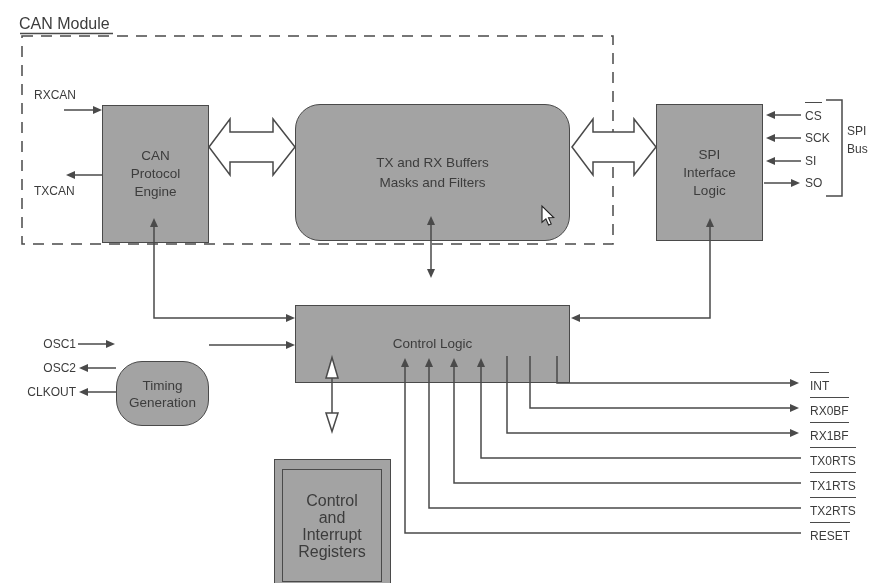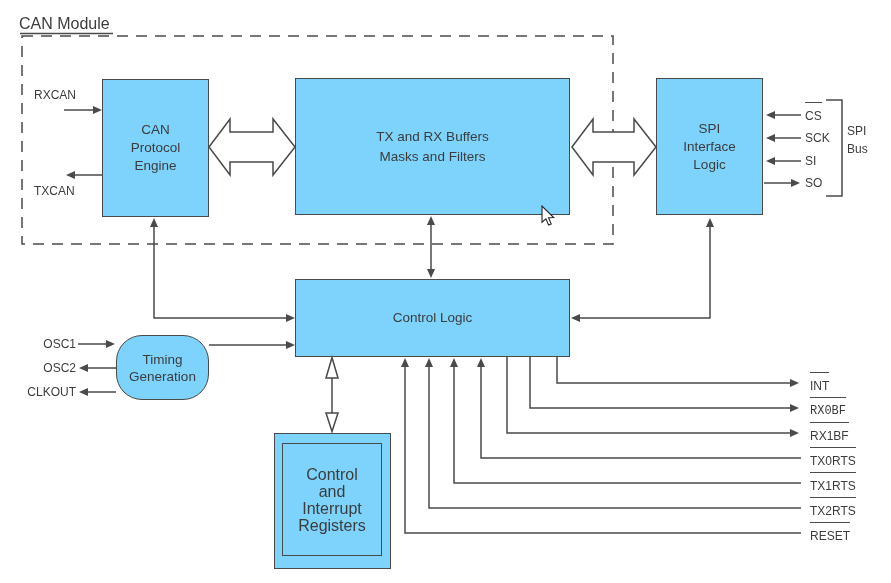--- a/index.html
+++ b/index.html
@@ -8,24 +8,24 @@
     --bg:#ffffff;
   }
   *{margin:0;padding:0;box-sizing:border-box;}
   html,body{background:#fff;}
   body{font-family:"Liberation Sans","DejaVu Sans",sans-serif;color:var(--text);}
   #stage{
     position:relative;width:891px;height:583px;background:var(--bg);
     overflow:hidden;
   }
   .box{
-    position:absolute;border:1.5px solid var(--line);background:#7dd3fc;
+    position:absolute;border:1.5px solid var(--line);background:#a3a3a3;
     display:flex;align-items:center;justify-content:center;
     text-align:center;font-size:13.5px;line-height:18px;
-    white-space:pre-line;color:var(--text);
+    white-space:pre-line;color:var(--text);margin-top:26px;
   }
   .lbl{
     position:absolute;font-size:12px;line-height:15px;color:var(--text);
     white-space:pre-line;
   }
   .ovl{
     border-top:1.5px solid var(--line);
     padding-top:6px;
   }
   .ralign{text-align:right;}
@@ -41,21 +41,21 @@
 <body>
 
 <div id="stage">
 
   <div class="lbl" style="left:19px;top:16px;font-size:16px;">CAN Module</div>
 
   <div class="box" style="left:102px;top:79px;width:107px;height:138px;">CAN
 Protocol
 Engine</div>
 
-  <div class="box" style="left:295px;top:78px;width:275px;height:137px;line-height:20px;">TX and RX Buffers
+  <div class="box" style="left:295px;top:78px;width:275px;height:137px;line-height:20px;border-radius:25px;">TX and RX Buffers
 Masks and Filters</div>
 
   <div class="box" style="left:656px;top:78px;width:107px;height:137px;">SPI
 Interface
 Logic</div>
 
   <div class="box" style="left:295px;top:279px;width:275px;height:78px;">Control Logic</div>
 
   <div class="box" style="left:116px;top:335px;width:93px;height:65px;line-height:17px;border-radius:26px;">Timing
 Generation</div>
@@ -75,21 +75,21 @@
   <div class="lbl ralign" style="left:6px;top:385px;width:70px;">CLKOUT</div>
 
   <div class="lbl ovl" style="left:805px;top:102px;">CS</div>
   <div class="lbl" style="left:805px;top:131px;">SCK</div>
   <div class="lbl" style="left:805px;top:154px;">SI</div>
   <div class="lbl" style="left:805px;top:176px;">SO</div>
   <div class="lbl" style="left:847px;top:122px;line-height:18px;">SPI
 Bus</div>
 
   <div class="lbl ovl" style="left:810px;top:372px;">INT</div>
-  <div class="lbl ovl" style="left:810px;top:397px;font-family:Liberation Mono, monospace;">RX0BF</div>
+  <div class="lbl ovl" style="left:810px;top:397px;">RX0BF</div>
   <div class="lbl ovl" style="left:810px;top:422px;">RX1BF</div>
   <div class="lbl ovl" style="left:810px;top:447px;">TX0RTS</div>
   <div class="lbl ovl" style="left:810px;top:472px;">TX1RTS</div>
   <div class="lbl ovl" style="left:810px;top:497px;">TX2RTS</div>
   <div class="lbl ovl" style="left:810px;top:522px;">RESET</div>
 
   <svg class="wires" width="891" height="583" viewBox="0 0 891 583">
     <g stroke="#4a4a4a" stroke-width="1.5" fill="none">
 
       <rect x="22" y="36" width="591" height="208" stroke-dasharray="11 8"></rect>

